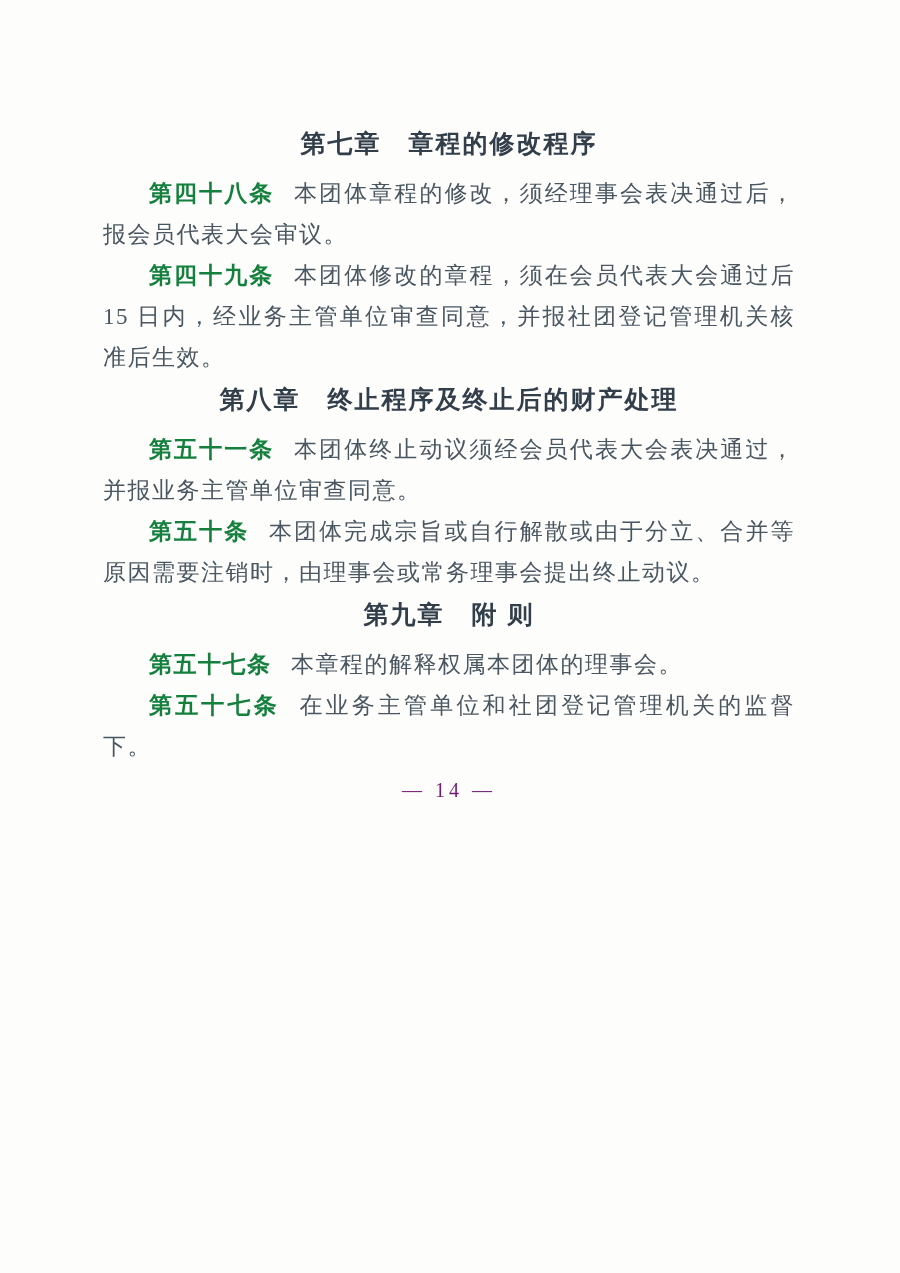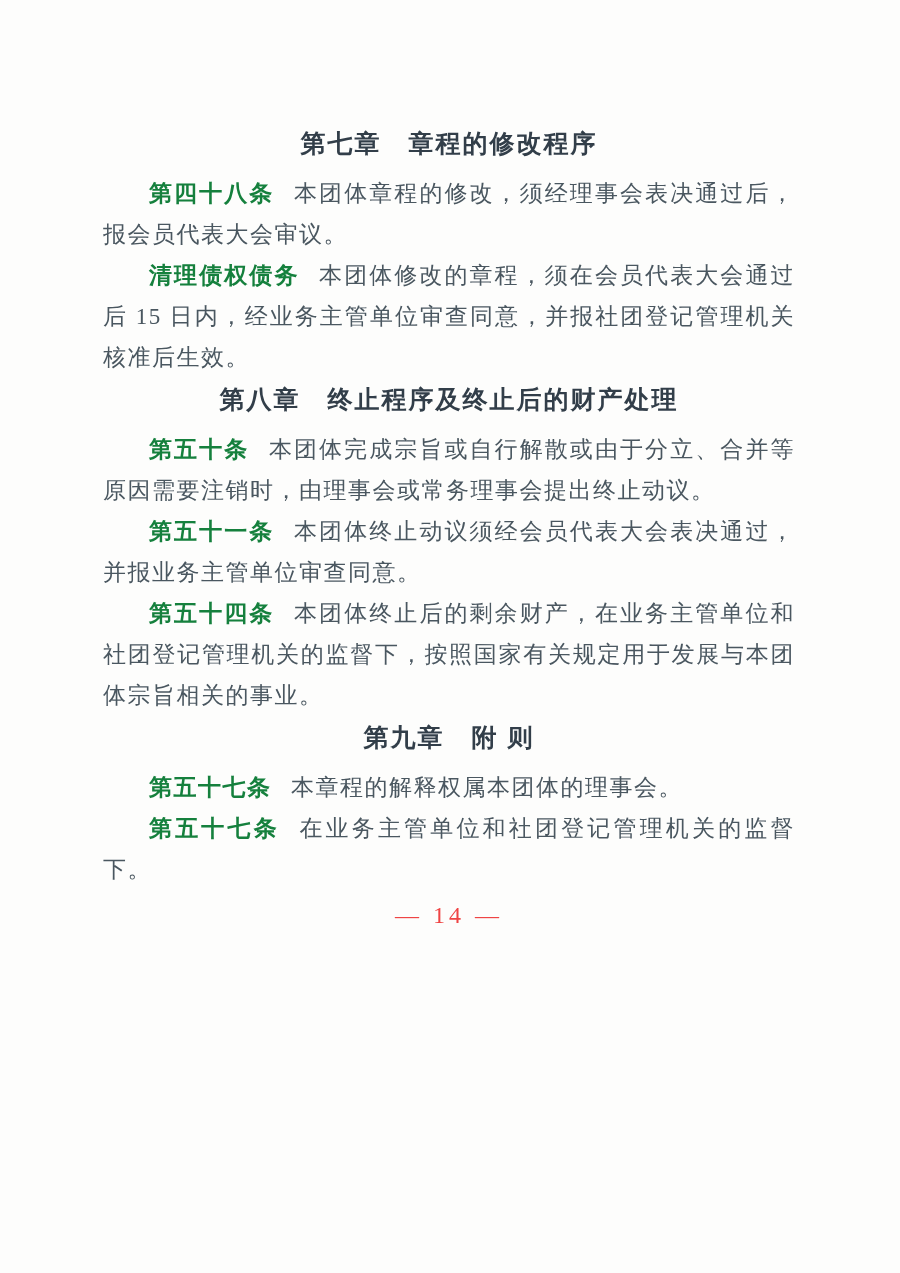--- a/index.html
+++ b/index.html
@@ -41,41 +41,40 @@
     text-indent: 2em;
   }
   .article-label {
     font-weight: 700;
     color: #15803d;
     margin-right: 0.85em;
   }
   .page-number {
     margin-top: 12px;
     text-align: center;
-    font-size: 24px;
+    font-size: 20px;
     letter-spacing: 4px;
-    color: #ef4444;
+    color: #701a75;
   }
 </style>
 </head>
 <body>
 
 <div class="page">
 
   <div class="chapter">
     <h2 class="chapter-title">第七章　章程的修改程序</h2>
     <p class="article"><span class="article-label">第四十八条</span><span class="article-text">本团体章程的修改，须经理事会表决通过后，报会员代表大会审议。</span></p>
-    <p class="article"><span class="article-label">清理债权债务</span><span class="article-text">本团体修改的章程，须在会员代表大会通过后 15 日内，经业务主管单位审查同意，并报社团登记管理机关核准后生效。</span></p>
+    <p class="article"><span class="article-label">第四十九条</span><span class="article-text">本团体修改的章程，须在会员代表大会通过后 15 日内，经业务主管单位审查同意，并报社团登记管理机关核准后生效。</span></p>
   </div>
 
   <div class="chapter">
     <h2 class="chapter-title">第八章　终止程序及终止后的财产处理</h2>
+    <p class="article"><span class="article-label">第五十一条</span><span class="article-text">本团体终止动议须经会员代表大会表决通过，并报业务主管单位审查同意。</span></p>
     <p class="article"><span class="article-label">第五十条</span><span class="article-text">本团体完成宗旨或自行解散或由于分立、合并等原因需要注销时，由理事会或常务理事会提出终止动议。</span></p>
-    <p class="article"><span class="article-label">第五十一条</span><span class="article-text">本团体终止动议须经会员代表大会表决通过，并报业务主管单位审查同意。</span></p>
-    <p class="article"><span class="article-label">第五十四条</span><span class="article-text">本团体终止后的剩余财产，在业务主管单位和社团登记管理机关的监督下，按照国家有关规定用于发展与本团体宗旨相关的事业。</span></p>
   </div>
 
   <div class="chapter">
     <h2 class="chapter-title">第九章　附 则</h2>
     <p class="article"><span class="article-label">第五十七条</span><span class="article-text">本章程的解释权属本团体的理事会。</span></p>
     <p class="article"><span class="article-label">第五十七条</span><span class="article-text">在业务主管单位和社团登记管理机关的监督下。</span></p>
   </div>
 
   <div class="page-number">— 14 —</div>
 

